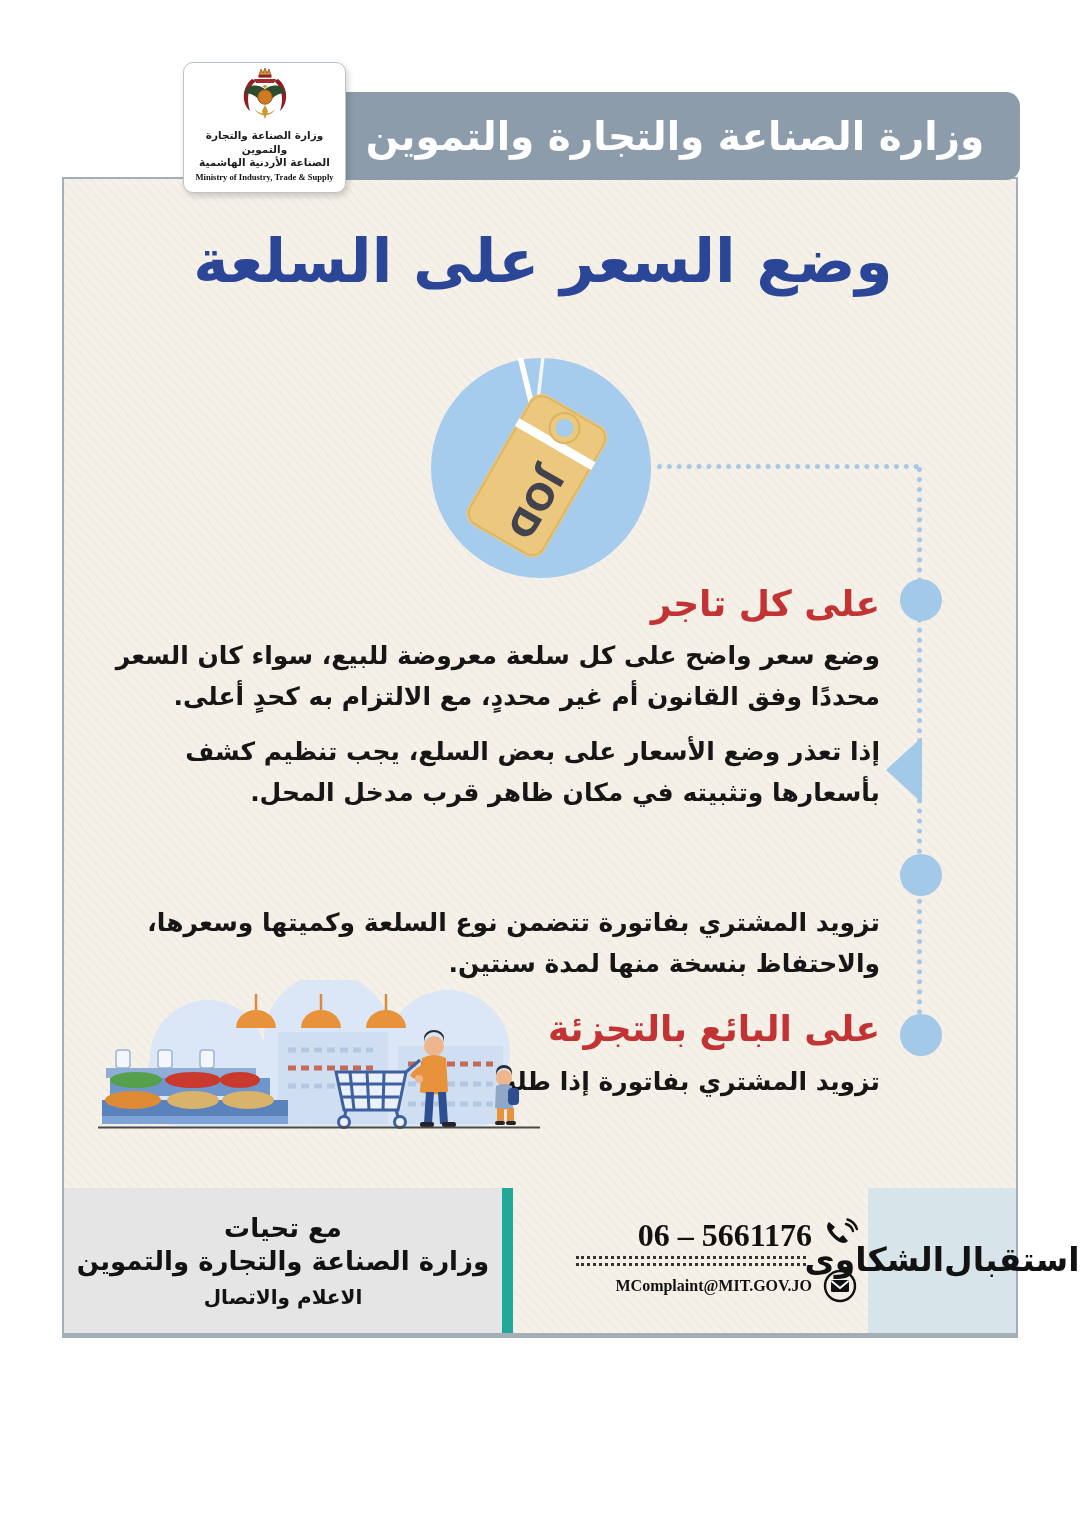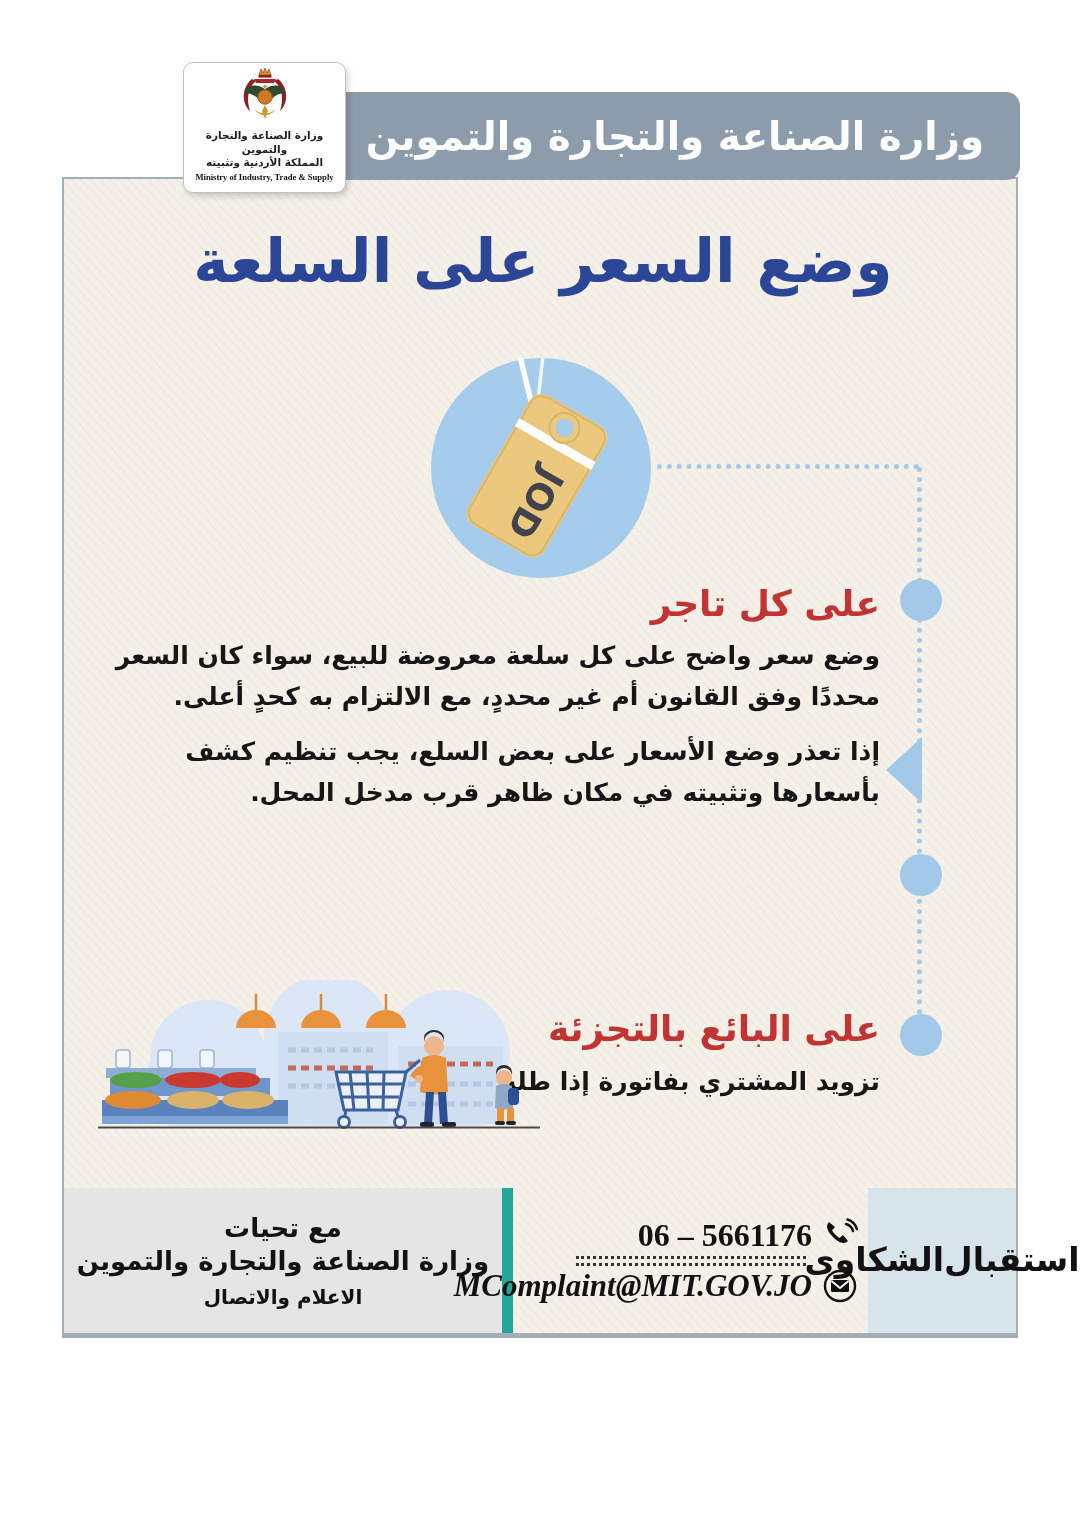--- a/index.html
+++ b/index.html
@@ -65,21 +65,21 @@
   .f-left .l1{font-size:26px;font-weight:bold;}
   .f-left .l2{font-size:26px;font-weight:bold;}
   .f-left .l3{font-size:20px;font-weight:bold;margin-top:6px;}
   .f-div{position:absolute;left:502px;top:1188px;width:11px;height:145px;background:#22a79a;}
   .f-mid{
     position:absolute;left:513px;top:1188px;width:355px;height:145px;
     display:flex;flex-direction:column;justify-content:center;box-sizing:border-box;padding:4px 10px 4px 0;
   }
   .c-row{display:flex;align-items:center;justify-content:flex-end;gap:10px;color:#111;padding-left:9px;}
   .c-val{font-family:"Liberation Serif",serif;font-weight:bold;font-size:32px;white-space:nowrap;}
-  .c-val.small{font-size:31px;font-style:italic;}
+  .c-val.small{font-size:16px;}
   .c-sep{border-bottom:3px dotted #333;width:230px;align-self:flex-end;margin:2px 52px 2px 0;}
   .c-ico{width:36px;height:36px;flex:0 0 auto;}
   .f-right{
     position:absolute;left:868px;top:1188px;width:148px;height:145px;background:#d7e5ea;
     display:flex;flex-direction:row;align-items:center;justify-content:center;
     color:#121212;font-weight:bold;font-size:33px;direction:rtl;line-height:1.35;
   }
 </style>
 </head>
 <body>
@@ -106,21 +106,21 @@
       <path d="M37 22 C46 16 54 18 58 26 C50 26 44 30 41 36 Z" fill="#2e4a2f"></path>
 
       <circle cx="37" cy="30" r="7.2" fill="#cf7a22" stroke="#8f5a14" stroke-width="1"></circle>
       <line x1="37" y1="21" x2="37" y2="18" stroke="#c99a2e" stroke-width="1.6"></line>
       <line x1="34.6" y1="19.4" x2="39.4" y2="19.4" stroke="#c99a2e" stroke-width="1.4"></line>
 
       <path d="M37 38 L40 44 L37 52 L34 44 Z" fill="#c99a2e"></path>
       <path d="M27 42 C30 46 34 47 37 46 C40 47 44 46 47 42 C44 50 30 50 27 42 Z" fill="#c99a2e"></path>
     </svg>
     <div class="logo-ar">وزارة الصناعة والتجارة والتموين</div>
-    <div class="logo-ar">المملكة الأردنية وتثبيته</div>
+    <div class="logo-ar">الصناعة الأردنية الهاشمية</div>
     <div class="logo-en">Ministry of Industry, Trade &amp; Supply</div>
   </div>
 
   <div class="title">وضع السعر على السلعة</div>
 
   <svg class="tag-circle" viewBox="0 0 220 220">
     <circle cx="110" cy="110" r="110" fill="#a5cbed"></circle>
 
     <line x1="88" y1="-6" x2="104" y2="60" stroke="#ffffff" stroke-width="5.5" stroke-linecap="round"></line>
     <line x1="112" y1="-2" x2="105" y2="60" stroke="#f2f7fc" stroke-width="3.5" stroke-linecap="round"></line>
@@ -141,20 +141,22 @@
   <div class="marker-tri" style="left:886px;top:737px;"></div>
   <div class="marker-dot" style="left:900px;top:854px;"></div>
   <div class="marker-dot" style="left:900px;top:1014px;"></div>
 
   <div class="sec-h" style="top:583px;">على كل تاجر</div>
   <div class="sec-p" style="top:636px;">وضع سعر واضح على كل سلعة معروضة للبيع، سواء كان السعر
 محددًا وفق القانون أم غير محددٍ، مع الالتزام به كحدٍ أعلى.</div>
   <div class="sec-p" style="top:732px;">إذا تعذر وضع الأسعار على بعض السلع، يجب تنظيم كشف
 بأسعارها وتثبيته في مكان ظاهر قرب مدخل المحل.</div>
 
+  <div class="sec-p" style="top:903px;">تزويد المشتري بفاتورة تتضمن نوع السلعة وكميتها وسعرها،
+والاحتفاظ بنسخة منها لمدة سنتين.</div>
 
   <div class="sec-h" style="top:1008px;">على البائع بالتجزئة</div>
   <div class="sec-p" style="top:1062px;">تزويد المشتري بفاتورة إذا طلب ذلك.</div>
 
   <svg class="illus" width="492" height="150" viewBox="0 0 492 150">
 
     <g fill="#dbe7f6">
       <circle cx="120" cy="78" r="58"></circle>
       <circle cx="240" cy="58" r="64"></circle>
       <circle cx="360" cy="72" r="62"></circle>

